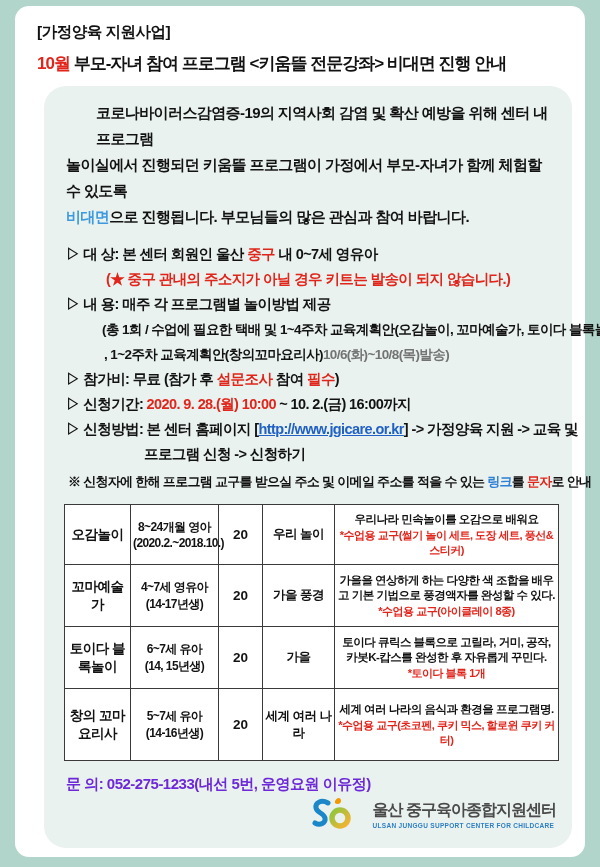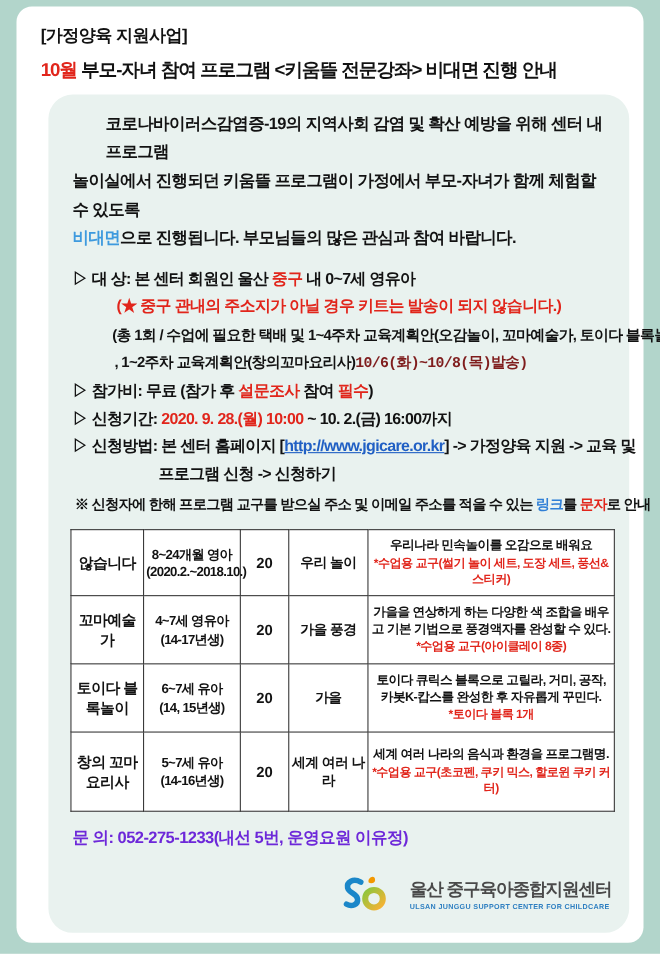--- a/index.html
+++ b/index.html
@@ -15,21 +15,21 @@
     background:#ffffff;border-radius:14px;
   }
   .titles{padding:16px 0 0 22px;}
   .category{font-size:15.5px;font-weight:800;color:#121212;letter-spacing:-0.5px;}
   .main-title{
     font-size:17px;font-weight:800;color:#121212;margin-top:9px;
     letter-spacing:-1px;white-space:nowrap;
   }
   .red{color:#e1251b;}
   .blue-soft{color:#3e9ade;}
-  .blue-strong{color:#7f1d1d;font-family:Liberation Mono, monospace;}
+  .blue-strong{color:#737373;}
   .blue-link{color:#2160c4;text-decoration:underline;}
   .blue-mid{color:#2f7fd6;}
   .light-box{
     position:absolute;left:13px;right:13px;top:80px;bottom:9px;
     background:#e9f2ef;border-radius:22px;
     padding:14px 14px 10px 14px;box-sizing:border-box;margin-left:16px;
   }
   .intro{font-size:15px;font-weight:700;color:#121212;letter-spacing:-0.6px;line-height:26px;margin-left:8px;}
   .intro .first{padding-left:30px;}
   .details{margin-top:12px;font-size:14.5px;font-weight:700;color:#121212;letter-spacing:-0.6px;line-height:25px;}
@@ -90,20 +90,23 @@
       <div>놀이실에서 진행되던 키움뜰 프로그램이 가정에서 부모-자녀가 함께 체험할 수 있도록</div>
       <div><span class="blue-soft">비대면</span><span>으로 진행됩니다. 부모님들의 많은 관심과 참여 바랍니다.</span></div>
     </div>
 
     <div class="details">
       <div class="d-line">
         <span>▷ 대 상: </span><span>본 센터 회원인 울산 </span><span class="red">중구</span><span> 내 0~7세 영유아</span>
       </div>
       <div class="d-sub-warning red">(★ 중구 관내의 주소지가 아닐 경우 키트는 발송이 되지 않습니다.)</div>
 
+      <div class="d-line">
+        <span>▷ 내 용: </span><span>매주 각 프로그램별 놀이방법 제공</span>
+      </div>
       <div class="d-sub1">(총 1회 / 수업에 필요한 택배 및 1~4주차 교육계획안(오감놀이, 꼬마예술가, 토이다 블록놀이)</div>
       <div class="d-sub2">
         <span>, 1~2주차 교육계획안(창의꼬마요리사)</span><span class="blue-strong">10/6(화)~10/8(목)발송</span><span class="blue-strong">)</span>
       </div>
 
       <div class="d-line">
         <span>▷ 참가비: </span><span>무료 (참가 후 </span><span class="red">설문조사</span><span> 참여 </span><span class="red">필수</span><span>)</span>
       </div>
 
       <div class="d-line">
@@ -123,21 +126,21 @@
     <table class="program">
       <colgroup>
         <col class="col-name">
           <col class="col-age">
           <col class="col-cap">
           <col class="col-topic">
           <col class="col-desc">
       </colgroup>
       <tbody>
       <tr class="r1">
-        <td class="name">않습니다</td>
+        <td class="name">오감놀이</td>
         <td class="age">
           <div>8~24개월 영아</div>
           <div>(2020.2.~2018.10.)</div>
         </td>
         <td class="cap">20</td>
         <td class="topic">우리 놀이</td>
         <td class="desc-cell">
           <div>우리나라 민속놀이를 오감으로 배워요</div>
           <div class="kit red">*수업용 교구(썰기 놀이 세트, 도장 세트, 풍선&amp;스티커)</div>
         </td>

